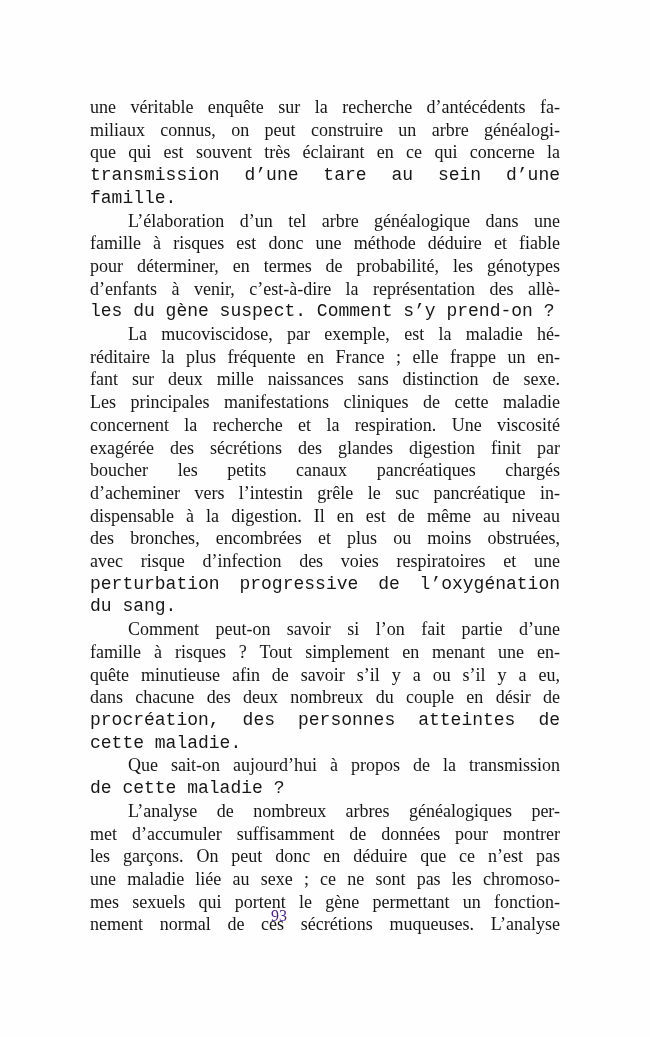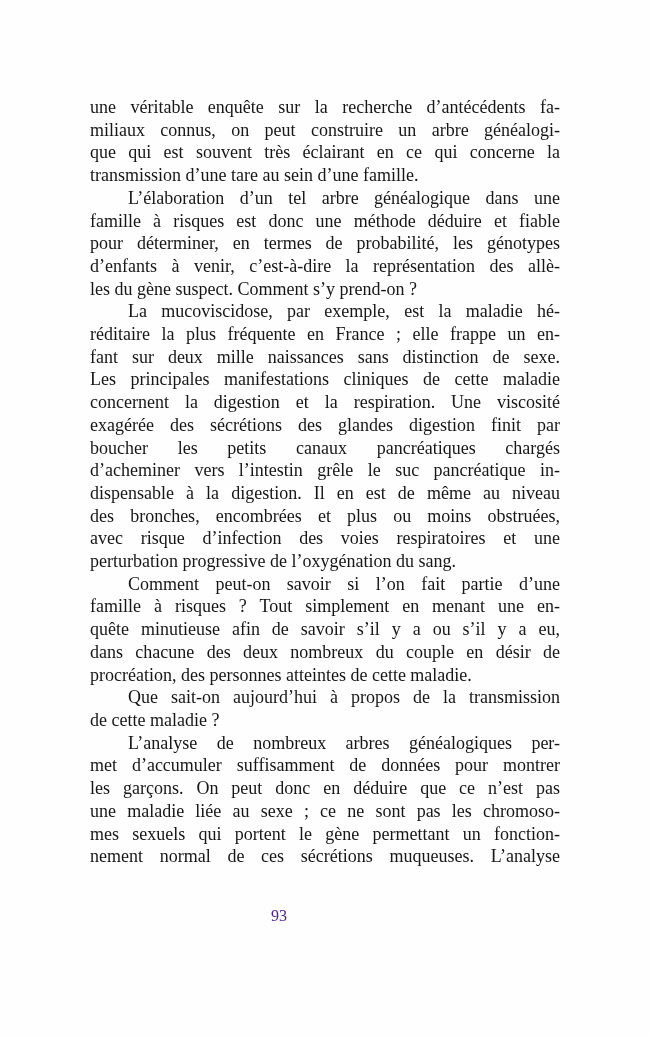--- a/index.html
+++ b/index.html
@@ -32,20 +32,21 @@
     margin: 0;
     padding: 0;
   }
   .line {
     text-align: justify;
     text-align-last: justify;
     white-space: normal;
   }
   .line.last {
     text-align-last: left;
+    font-family: Liberation Mono, monospace;
   }
   .paragraph.indent .line:first-child {
     text-indent: 38px;
     font-family: Liberation Serif, serif;
   }
   .footer {
     position: absolute;
     top: 906px;
     left: 0;
     width: 558px;
@@ -71,21 +72,21 @@
         <div class="line">famille à risques est donc une méthode déduire et fiable</div>
         <div class="line">pour déterminer, en termes de probabilité, les génotypes</div>
         <div class="line">d’enfants à venir, c’est-à-dire la représentation des allè-</div>
         <div class="line last">les du gène suspect. Comment s’y prend-on ?</div>
       </div>
       <div class="paragraph indent">
         <div class="line">La mucoviscidose, par exemple, est la maladie hé-</div>
         <div class="line">réditaire la plus fréquente en France ; elle frappe un en-</div>
         <div class="line">fant sur deux mille naissances sans distinction de sexe.</div>
         <div class="line">Les principales manifestations cliniques de cette maladie</div>
-        <div class="line">concernent la digestion et la respiration. Une viscosité</div>
+        <div class="line">concernent la recherche et la respiration. Une viscosité</div>
         <div class="line">exagérée des sécrétions des glandes digestion finit par</div>
         <div class="line">boucher les petits canaux pancréatiques chargés</div>
         <div class="line">d’acheminer vers l’intestin grêle le suc pancréatique in-</div>
         <div class="line">dispensable à la digestion. Il en est de même au niveau</div>
         <div class="line">des bronches, encombrées et plus ou moins obstruées,</div>
         <div class="line">avec risque d’infection des voies respiratoires et une</div>
         <div class="line last">perturbation progressive de l’oxygénation du sang.</div>
       </div>
       <div class="paragraph indent">
         <div class="line">Comment peut-on savoir si l’on fait partie d’une</div>

